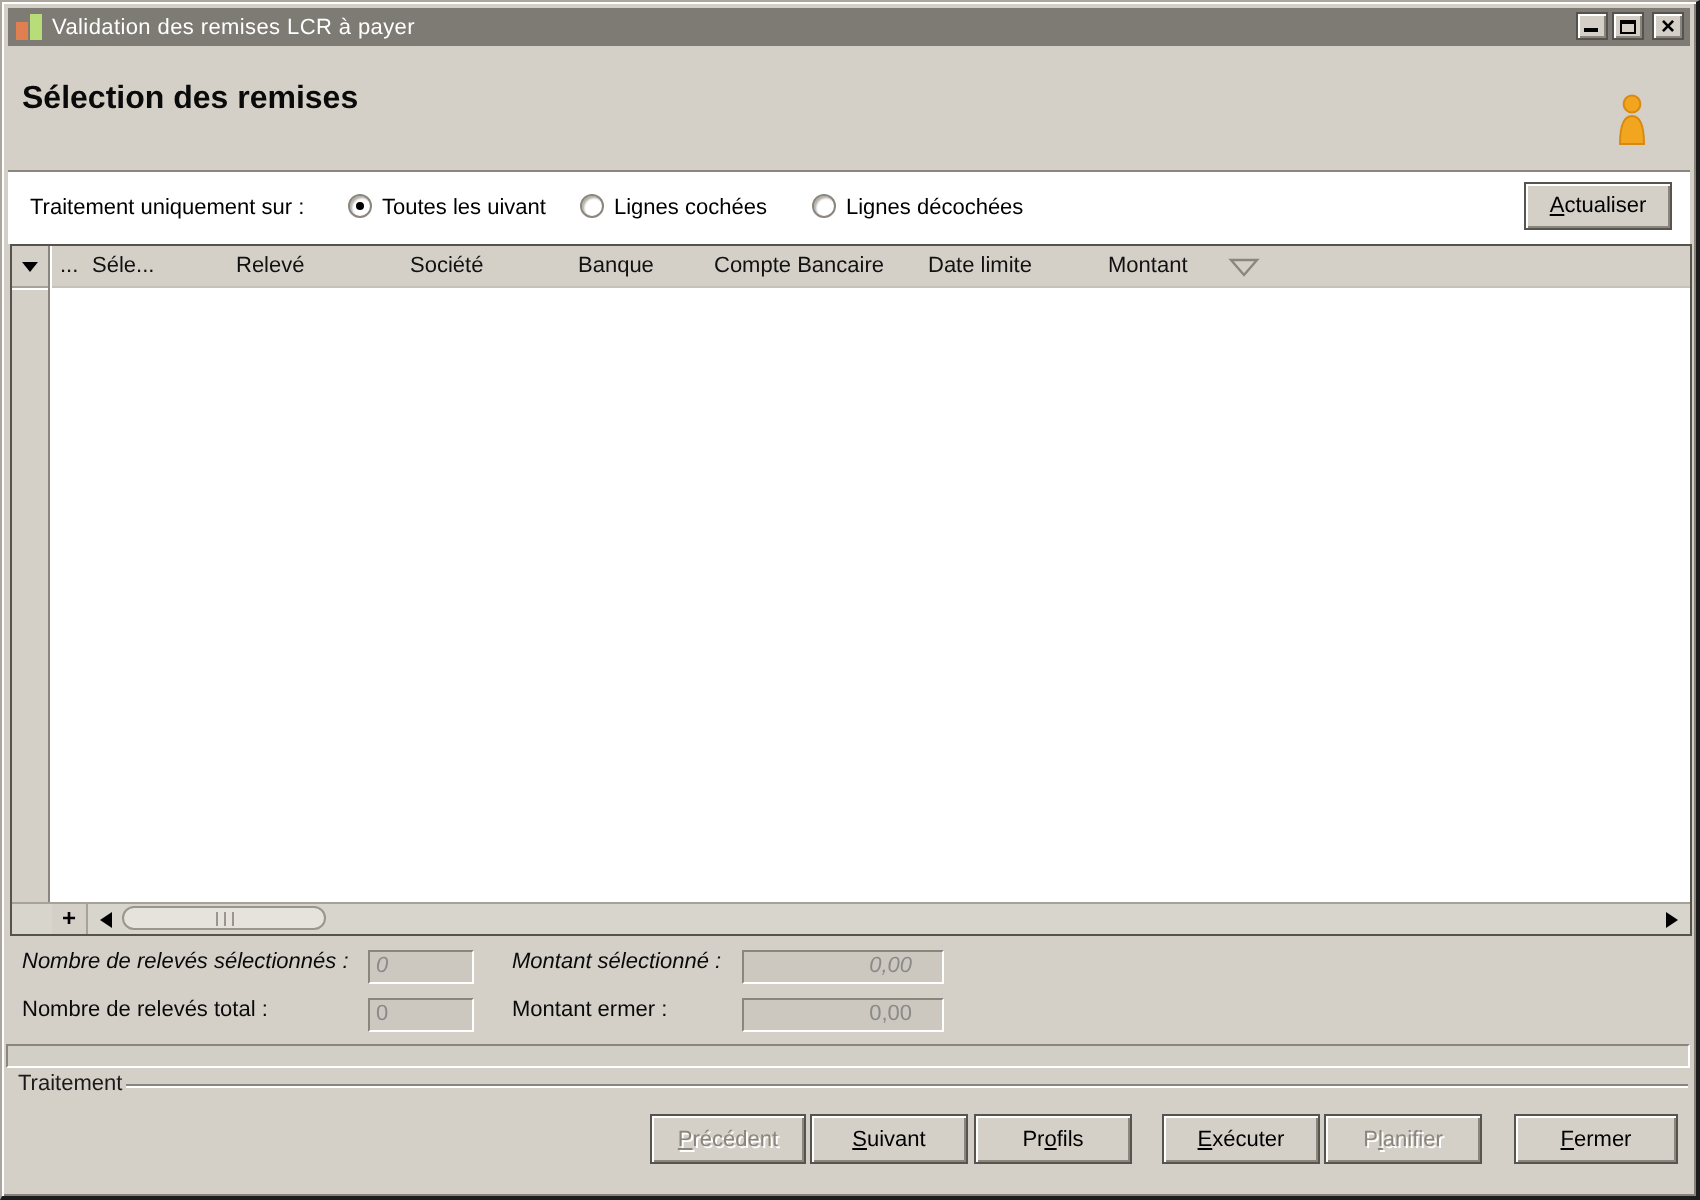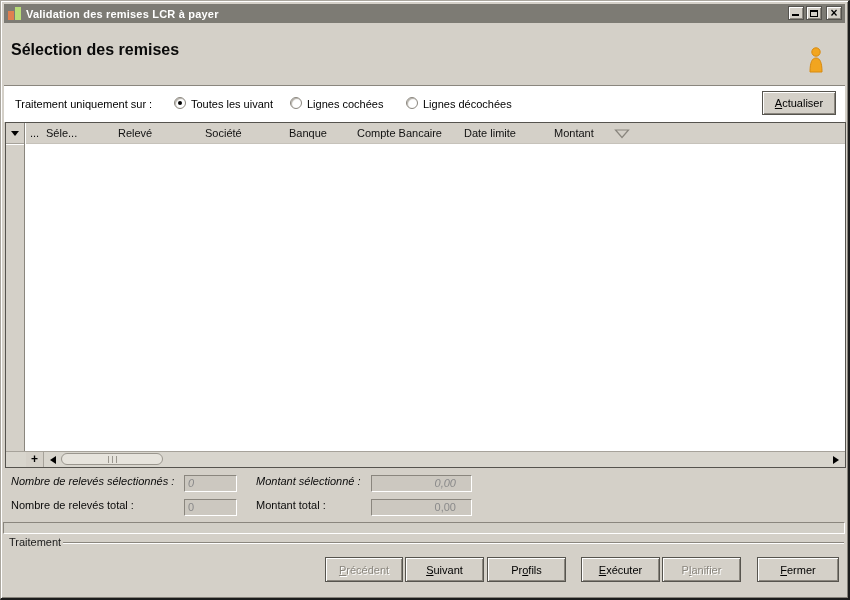--- a/index.html
+++ b/index.html
@@ -13,21 +13,21 @@
     box-shadow: inset 1px 1px 0 #ffffff, inset -1px -1px 0 #86827a;
     overflow:hidden;
   }
 
   
   .titlebar{ position:absolute; left:3px; top:3px; right:3px; height:19px; background:#7d7b74;
     display:flex; align-items:center; }
   .app-icon{ position:relative; width:13px; height:13px; margin-left:4px; }
   .app-icon .bar-orange{ position:absolute; left:0; bottom:0; width:6px; height:9px; background:#e07f4f; }
   .app-icon .bar-green{ position:absolute; right:0; top:0; width:6px; height:13px; background:#b8dc78; }
-  .title-text{ color:#ffffff; font-weight:bold; margin-left:5px; letter-spacing:.2px; }
+  .title-text{ color:#ffffff; font-weight:normal; margin-left:5px; letter-spacing:.2px; }
   .win-btns{ position:absolute; right:3px; top:2px; display:flex; }
   .win-btn{ width:16px; height:14px; background:#d4d0c8; border:1px solid #55534e; margin-left:2px;
     box-shadow: inset 1px 1px 0 #ffffff, inset -1px -1px 0 #8a867e; position:relative; }
   .win-btn.close{ margin-left:4px; }
   .glyph-min{ position:absolute; left:3px; bottom:3px; width:7px; height:2px; background:#000; }
   .glyph-max{ position:absolute; left:3px; top:3px; width:8px; height:7px; border:1px solid #000; border-top-width:2px; }
   .glyph-close{ position:absolute; left:0; top:-1px; width:100%; text-align:center; font-weight:bold; font-size:12px; color:#000; }
 
   
   .page-title{ position:absolute; left:10px; top:40px; font-size:16px; font-weight:bold; color:#0a0a0a; }
@@ -179,21 +179,21 @@
     </div>
   </div>
 
   <span class="sum-label row1 lbl-x">Nombre de relevés sélectionnés :</span>
   <div class="sum-field row1 fld-count">0</div>
   <span class="sum-label row1 lbl-x2">Montant sélectionné :</span>
   <div class="sum-field row1 fld-amount">0,00</div>
 
   <span class="sum-label row2 lbl-x">Nombre de relevés total :</span>
   <div class="sum-field row2 fld-count">0</div>
-  <span class="sum-label row2 lbl-x2">Montant total :</span>
+  <span class="sum-label row2 lbl-x2">Montant ermer :</span>
   <div class="sum-field row2 fld-amount">0,00</div>
 
   <div class="progress-strip"></div>
 
   <span class="group-label">Traitement</span>
   <div class="group-line"></div>
 
   <div class="btn footer-btn b-prev disabled"><u>P</u>récédent</div>
   <div class="btn footer-btn b-next"><u>S</u>uivant</div>
   <div class="btn footer-btn b-prof">Pr<u>o</u>fils</div>

